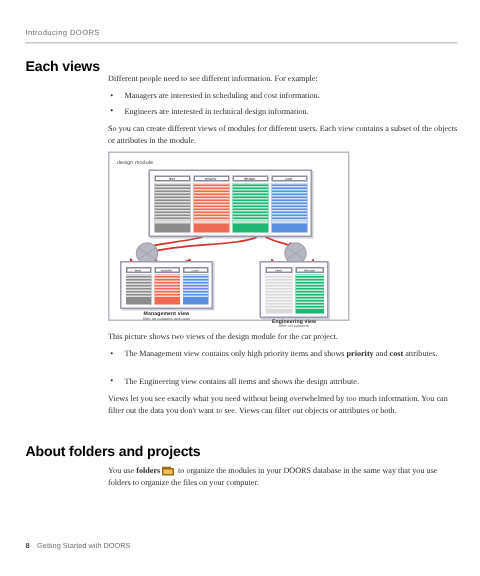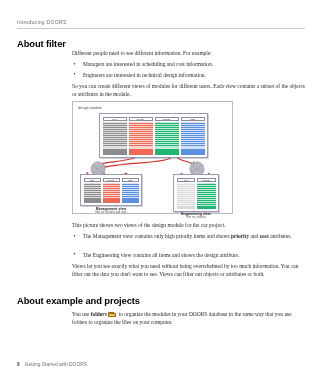--- a/index.html
+++ b/index.html
@@ -133,21 +133,21 @@
   .footer .pg{font-weight:bold;color:#4a4a4f;margin-right:5px;}
 </style>
 </head>
 <body>
 
 <div class="page">
 
   <div class="runhead">Introducing DOORS</div>
   <div class="runrule"></div>
 
-  <div class="h1" id="h-views">About filter</div>
+  <div class="h1" id="h-views">Each views</div>
 
   <div class="col" style="top:50px;">
     <div class="para">Different people need to see different information. For example:</div>
   </div>
 
   <div class="col" style="top:61px;">
     <div class="bullet">
       <span class="dot">•</span>
       <span>Managers are interested in scheduling and cost information.</span>
     </div>
@@ -403,21 +403,21 @@
     <div class="bullet">
       <span class="dot">•</span>
       <span>The Engineering view contains all items and shows the design attribute.</span>
     </div>
   </div>
 
   <div class="col" style="top:263px;">
     <div class="para">Views let you see exactly what you need without being overwhelmed by too much information. You can filter out the data you don't want to see. Views can filter out objects or attributes or both.</div>
   </div>
 
-  <div class="h1" id="h-folders">About example and projects</div>
+  <div class="h1" id="h-folders">About folders and projects</div>
 
   <div class="col" style="top:311px;">
     <div class="para"><span>You use </span><b>folders</b><span class="folder-ico"><span class="tab"></span><span class="body"></span></span><span> to organize the modules in your DOORS database in the same way that you use folders to organize the files on your computer.</span></div>
   </div>
 
   <div class="footer">
     <span class="pg">8</span><span>Getting Started with DOORS</span>
   </div>
 
 </div>

